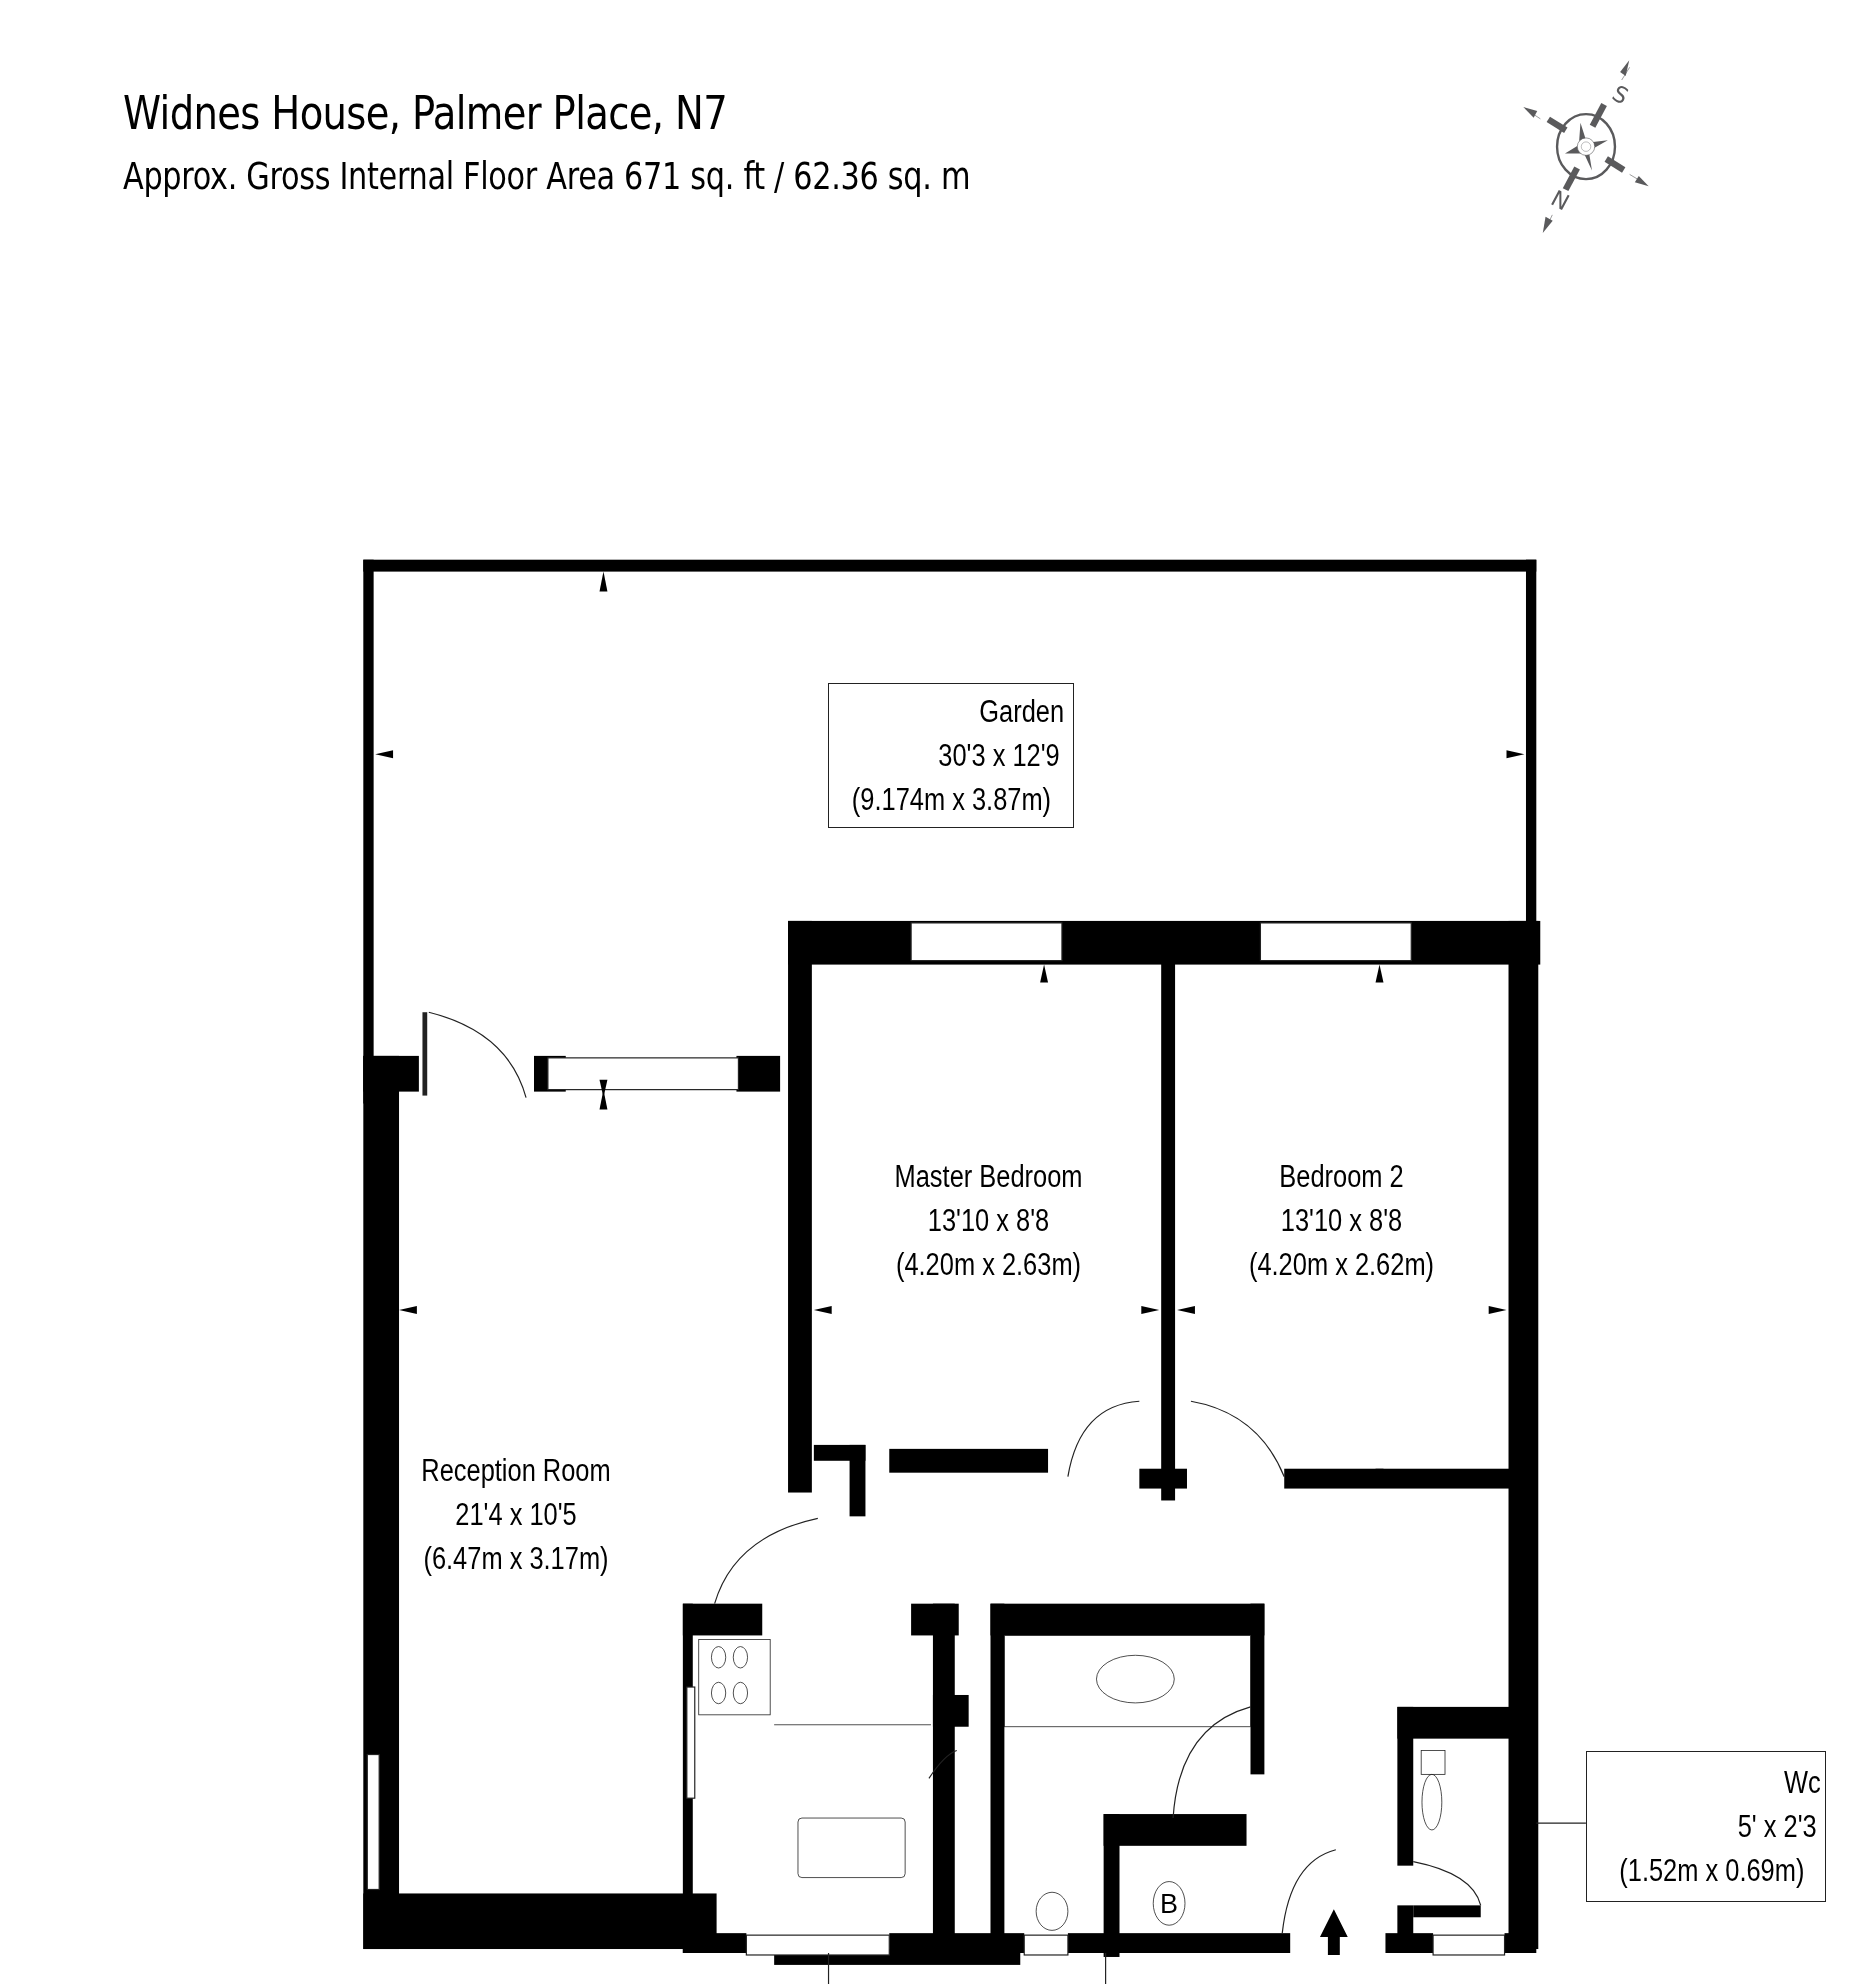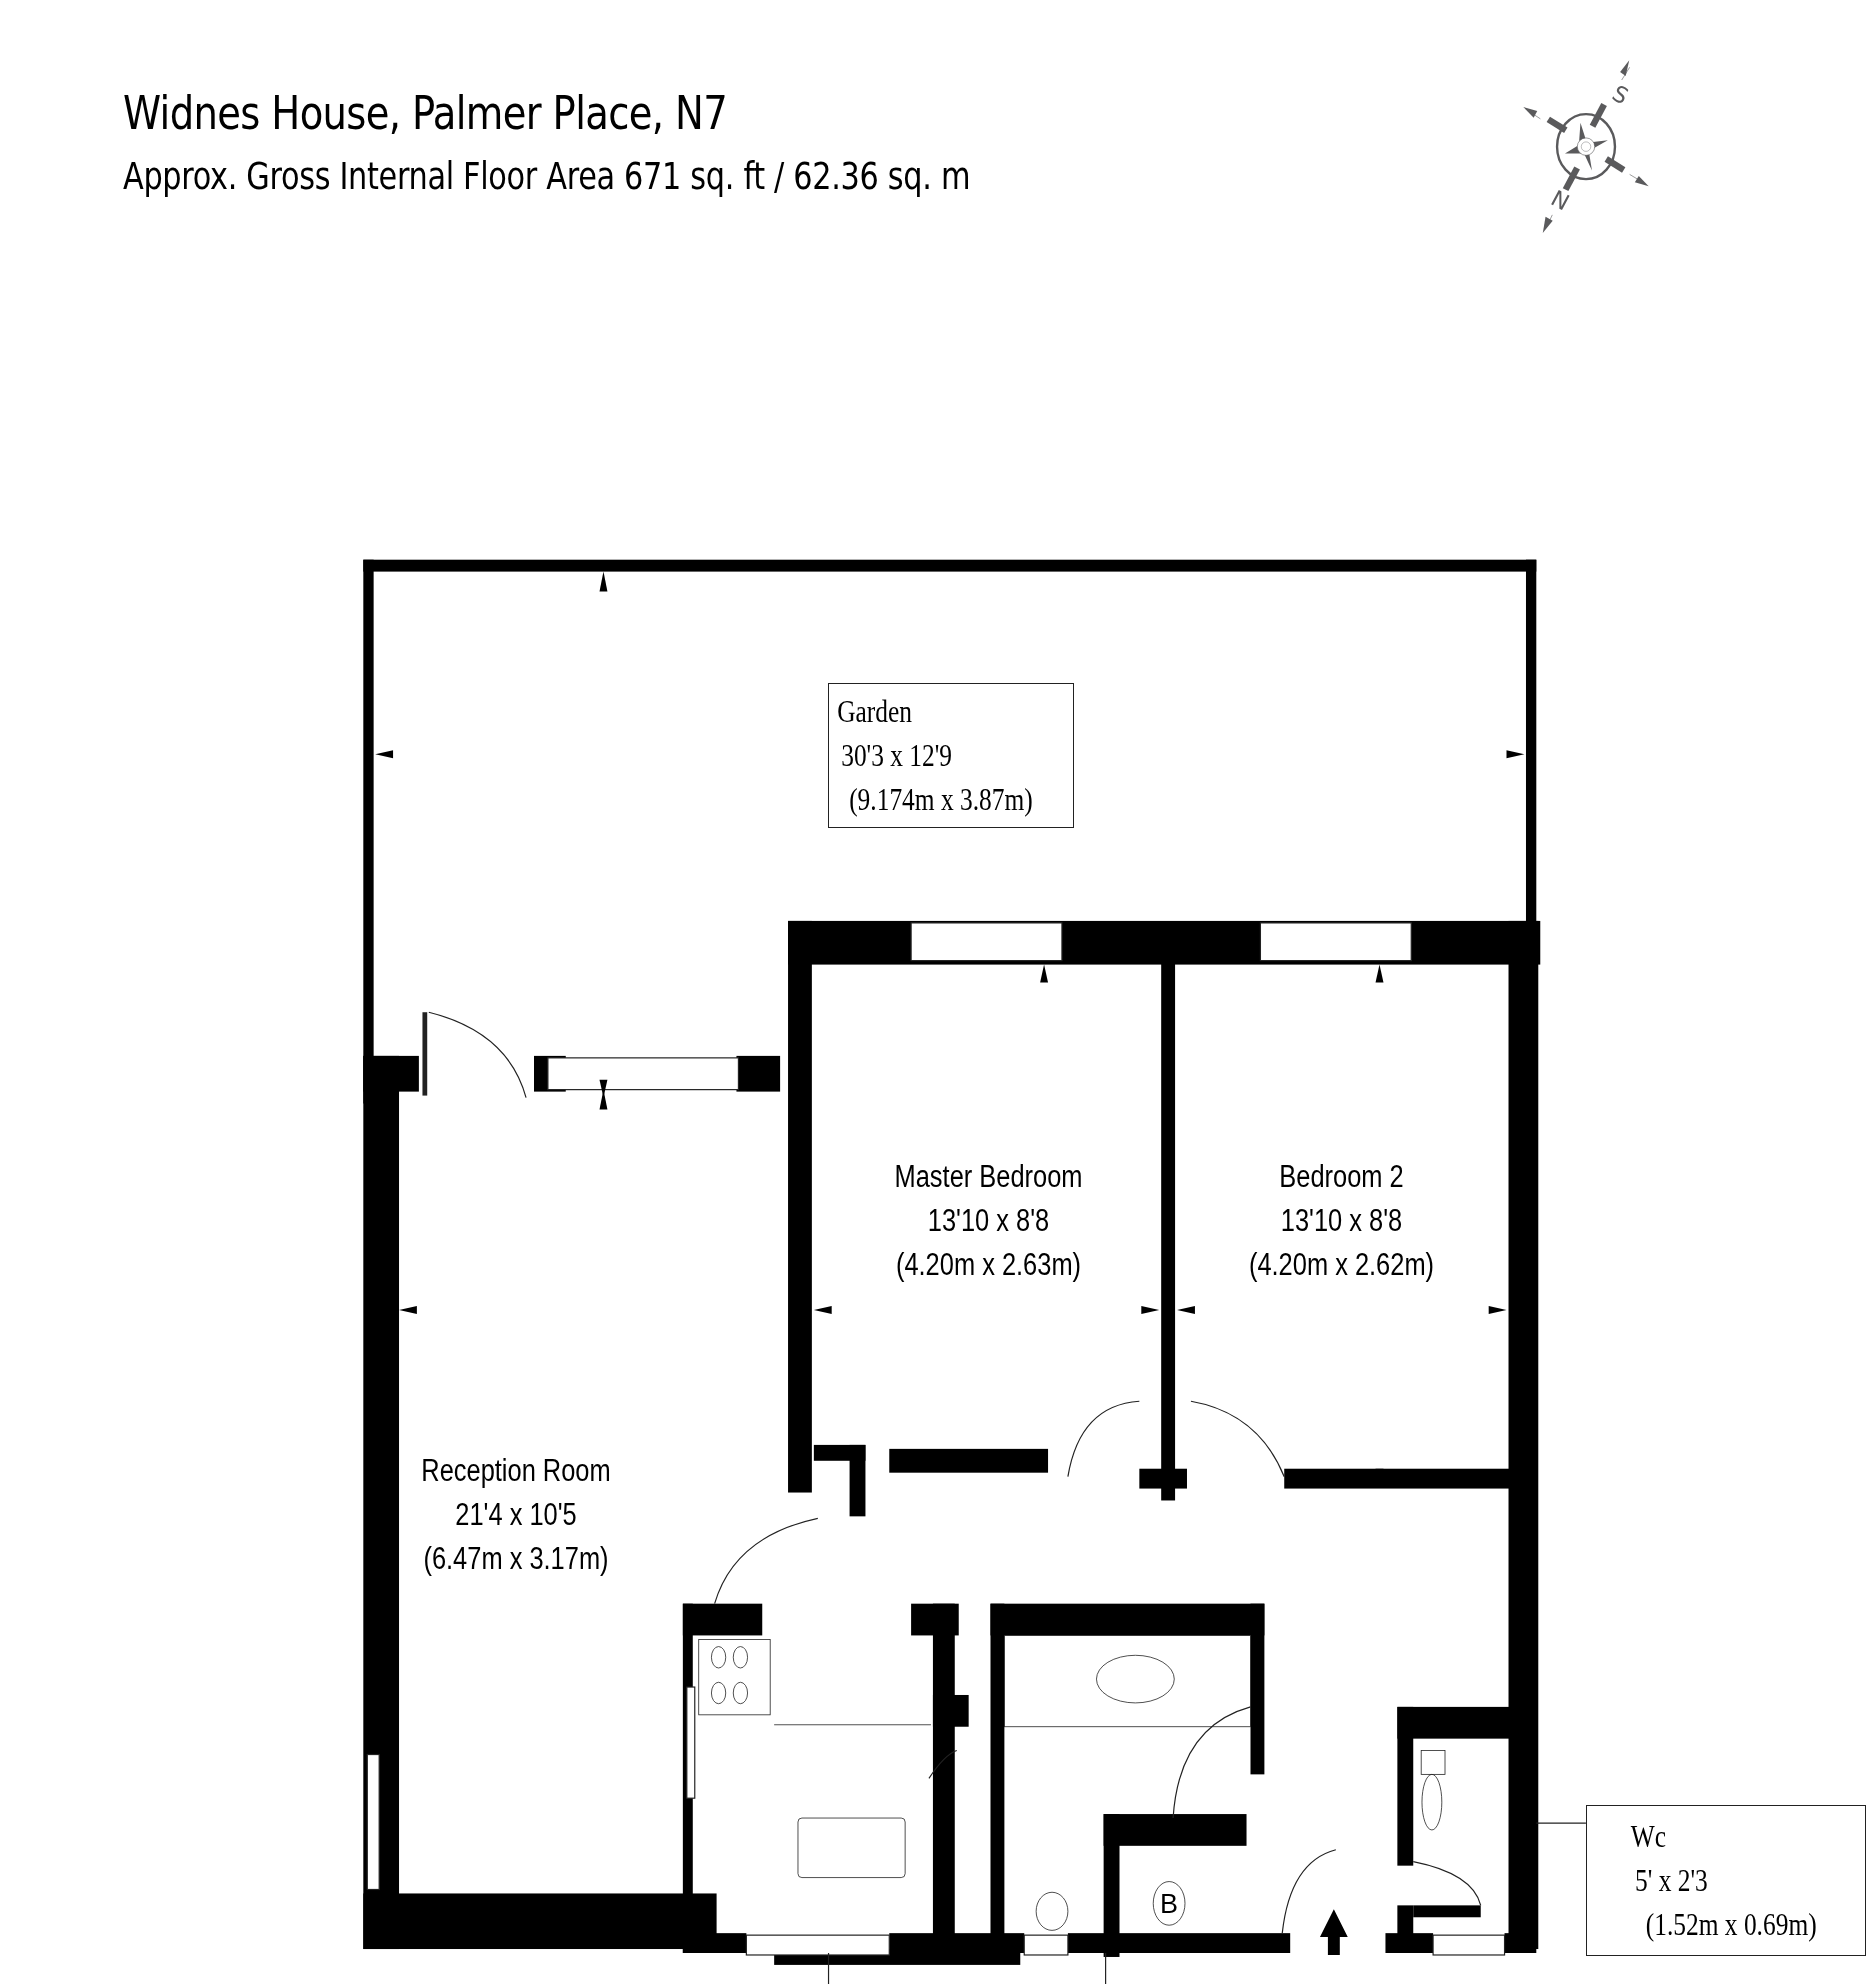--- a/index.html
+++ b/index.html
@@ -5,21 +5,21 @@
     html, body { margin: 0; padding: 0; background: #ffffff; }
     body { width: 1875px; height: 2812px; position: relative; overflow: hidden;
            font-family: "Liberation Sans", sans-serif; color: #000; }
     .title { position: absolute; left: 123px; top: 85px; font-size: 47px; letter-spacing: -0.8px;
              font-family: "DejaVu Sans", sans-serif; transform: scaleX(0.82); transform-origin: left top; white-space: nowrap; }
     .subtitle { position: absolute; left: 123px; top: 155px; font-size: 37px; letter-spacing: -0.4px;
                 font-family: "DejaVu Sans", sans-serif; transform: scaleX(0.82); transform-origin: left top; white-space: nowrap; }
     .compass { position: absolute; left: 1469px; top: 40px; width: 357px; height: 318px; }
     .plan { position: absolute; left: 0; top: 0; width: 1875px; height: 2812px; }
     .label-box { position: absolute; border: 1.2px solid #222; background: #fff; text-align: center;
-                 display: flex; flex-direction: column; justify-content: center; align-items: flex-start; font-family: Liberation Serif, serif; }
+                 display: flex; flex-direction: column; justify-content: center; align-items: flex-end; }
     .label-free { position: absolute; text-align: center; margin-top: 20px; }
     .room-name, .room-imp, .room-met { display: block; font-size: 31px; line-height: 44px;
                 transform: scaleX(0.82); white-space: nowrap; }
   </style>
 </head>
 <body>
 
 <div class="title">Widnes House, Palmer Place, N7</div>
 <div class="subtitle">Approx. Gross Internal Floor Area 671 sq. ft / 62.36 sq. m</div>
 
@@ -187,18 +187,18 @@
   <span class="room-imp">13'10 x 8'8</span>
   <span class="room-met">(4.20m x 2.62m)</span>
 </div>
 
 <div class="label-free" style="left:377px; top:1429px; width:278px;">
   <span class="room-name">Reception Room</span>
   <span class="room-imp">21'4 x 10'5</span>
   <span class="room-met">(6.47m x 3.17m)</span>
 </div>
 
-<div class="label-box" style="left:1586px; top:1805px; width:238px; height:149px;padding-left:40px;">
+<div class="label-box" style="left:1586px; top:1751px; width:238px; height:149px;">
   <span class="room-name">Wc</span>
   <span class="room-imp">5' x 2'3</span>
   <span class="room-met">(1.52m x 0.69m)</span>
 </div>
 
 
 </body></html>

